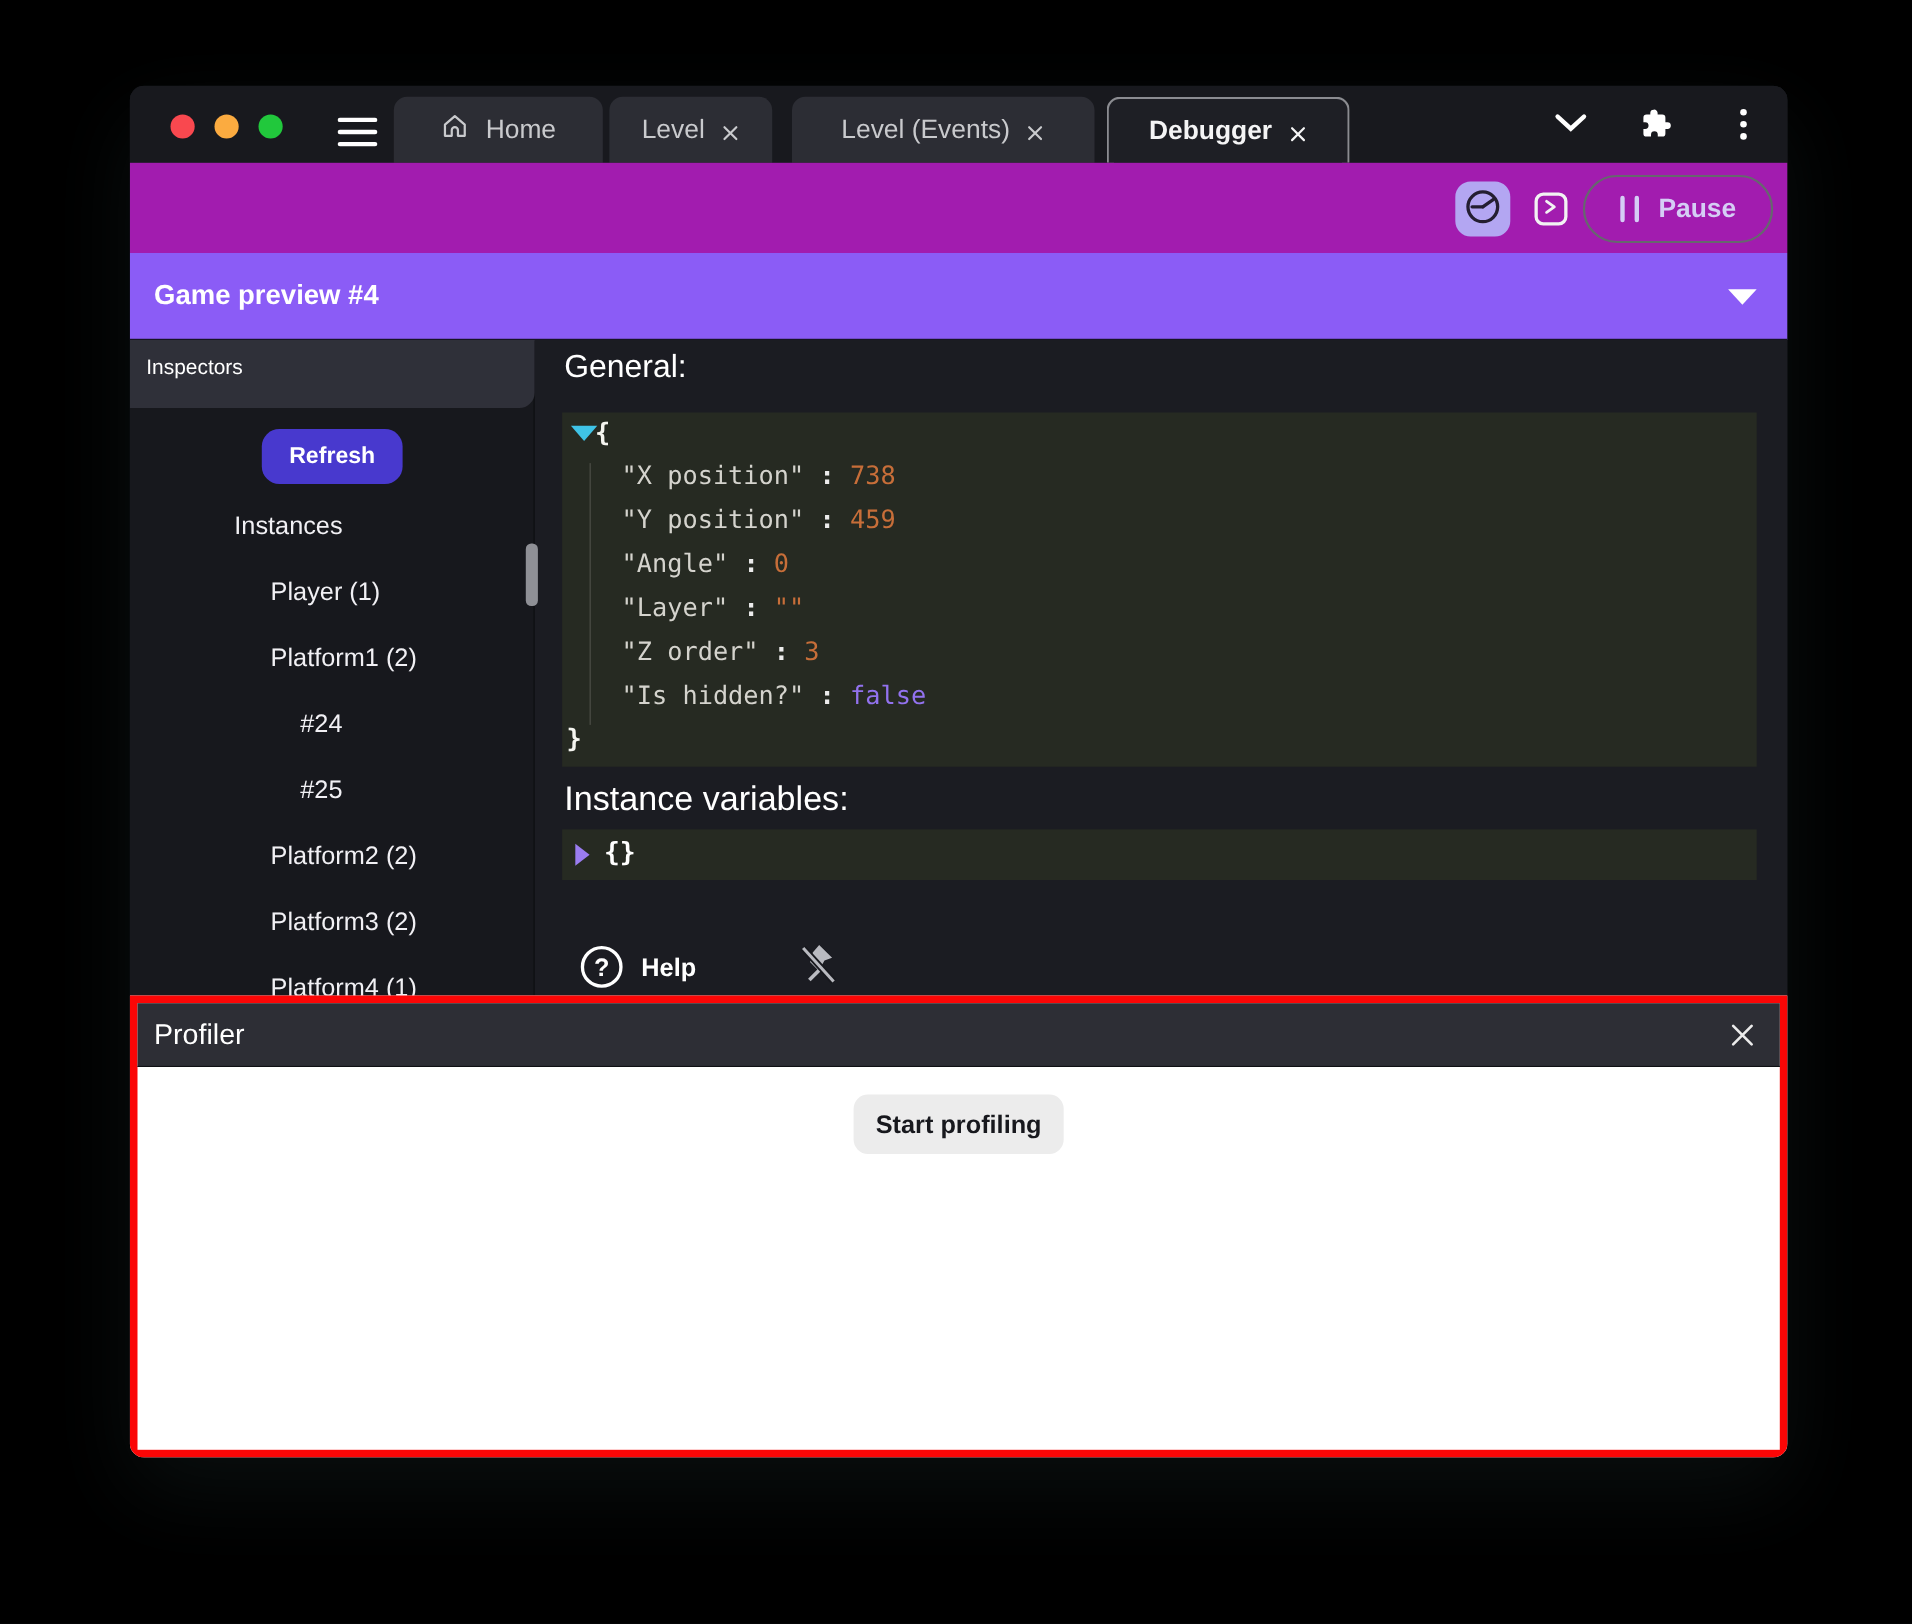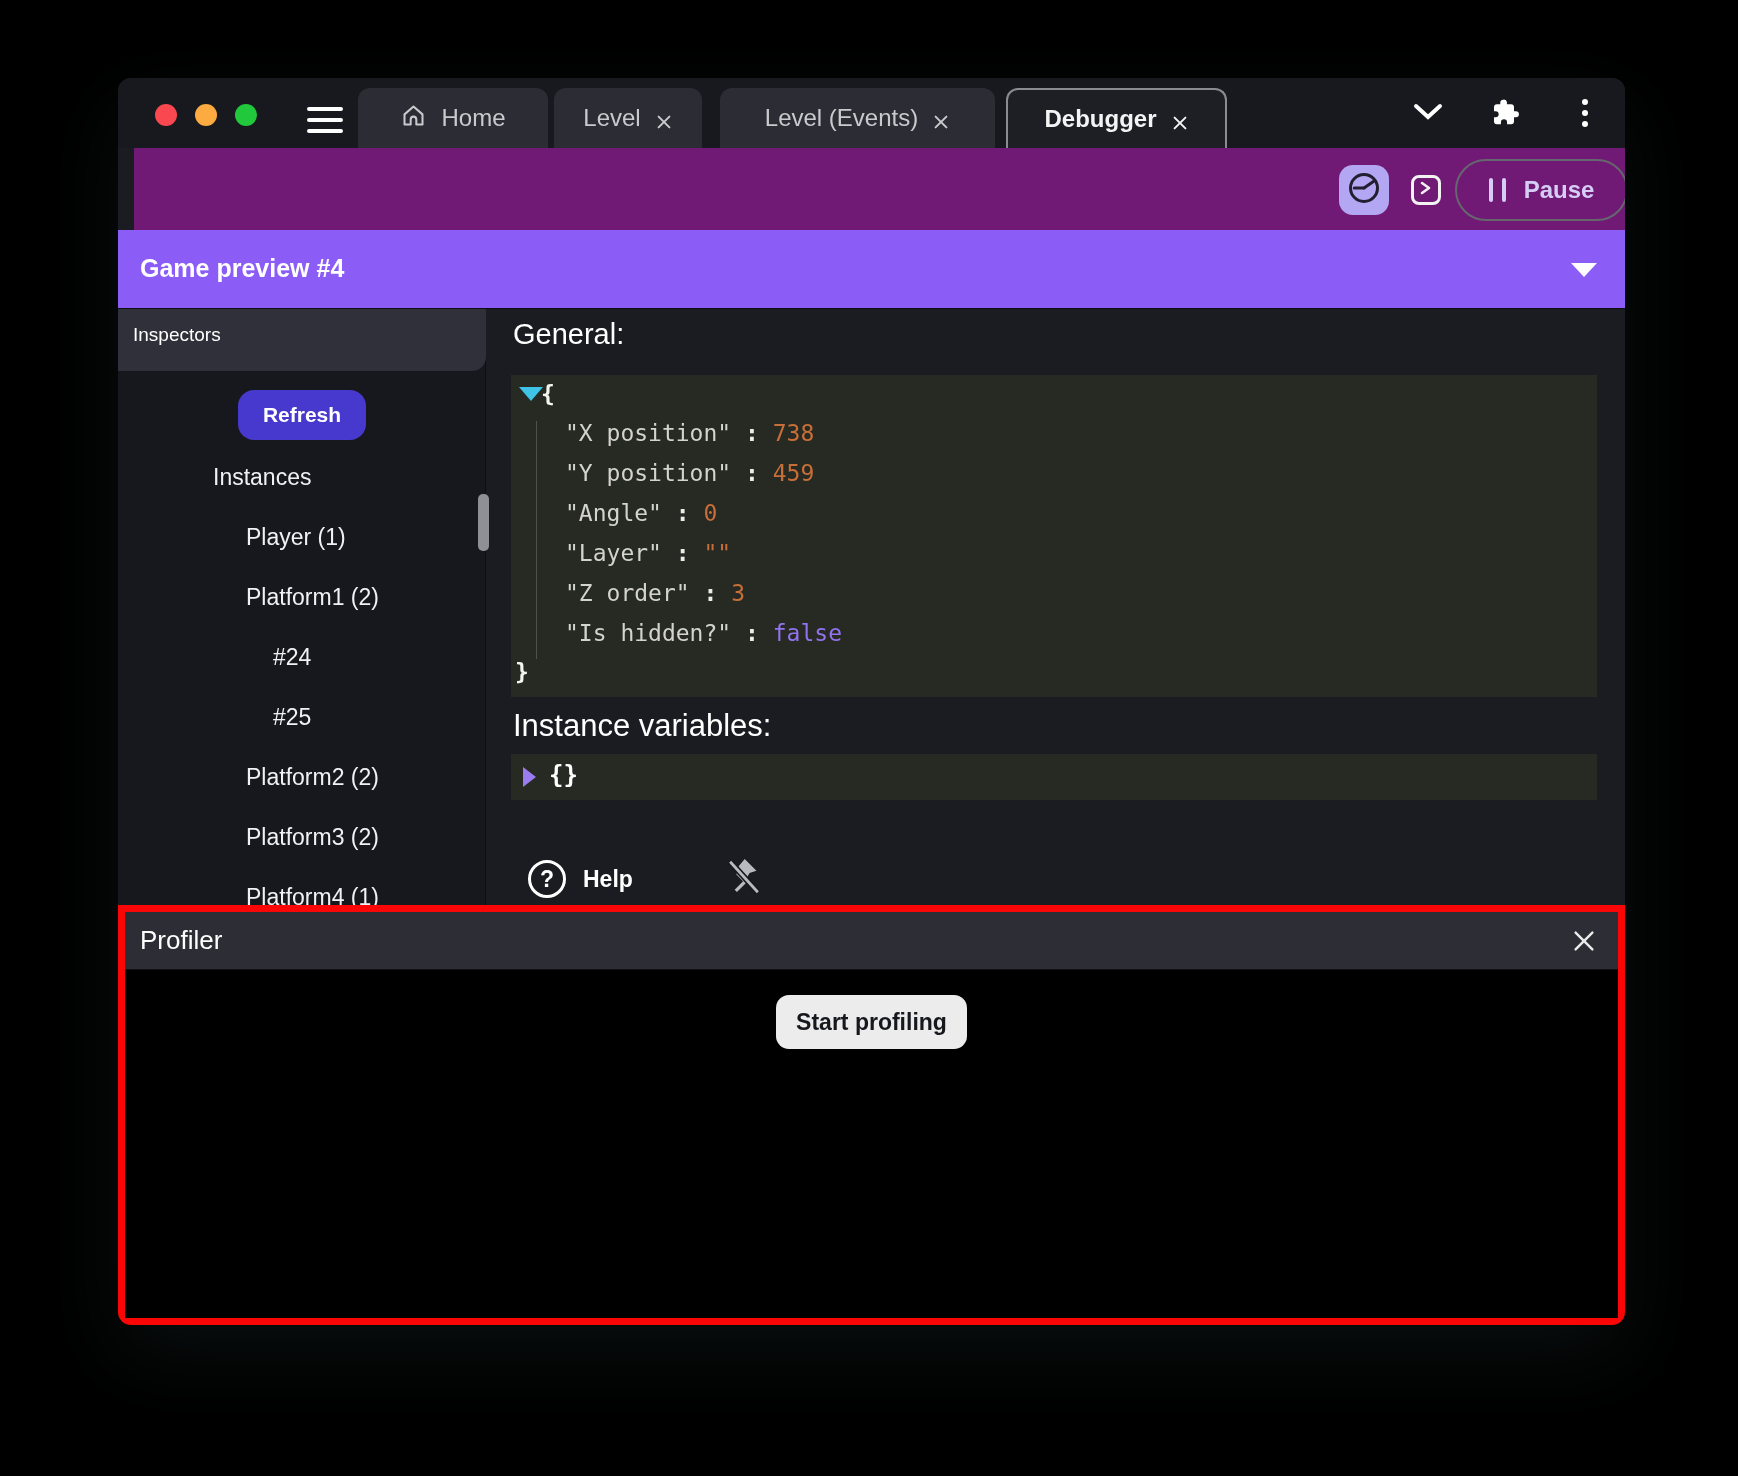--- a/index.html
+++ b/index.html
@@ -30,21 +30,21 @@
   .tab .close { width:18px; height:18px; display:inline-block; cursor:pointer; }
 
   .tbicon { position:absolute; cursor:pointer; }
   .tb-chevron { left:1294px; top:24px; }
   .tb-puzzle { left:1372px; top:19px; }
   .kebab { left:1464px; top:21px; width:7px; height:32px; }
   .kebab div{ position:absolute; width:6px; height:6px; border-radius:50%; background:#fff; left:0;}
   .kebab div:nth-child(1){top:0;} .kebab div:nth-child(2){top:11px;} .kebab div:nth-child(3){top:22px;}
 
   
-  .toolbar { position:absolute; left:16px; top:70px; width:100%; height:82px; background:#701a75; }
+  .toolbar { position:absolute; left:0; top:70px; width:100%; height:82px; background:#a21caf; }
   .speedo-btn { position:absolute; left:1205px; top:17px; width:50px; height:50px; border-radius:14px;
                 background:#b3a6f2; display:flex; align-items:center; justify-content:center; cursor:pointer; }
   .console-btn { position:absolute; left:1277px; top:27px; width:30px; height:30px; border-radius:8px;
                  border:3px solid #f2f2f3; display:flex; align-items:center; justify-content:center; cursor:pointer; }
   .pause-btn { position:absolute; left:1321px; top:11px; width:173px; height:62px; border-radius:31px;
                border:2px solid #66676e; display:flex; align-items:center; justify-content:center; gap:18px;
                color:#d5cdf5; font-size:24px; font-weight:bold; cursor:pointer; }
   .pause-ico { display:flex; gap:9px; }
   .pause-ico div{ width:4px; height:24px; background:#d5cdf5; border-radius:2px; }
 
@@ -92,21 +92,21 @@
                     font-size:24px; font-weight:bold; color:#fff; }
 
   .help-btn { position:absolute; left:410px; top:782px; display:flex; align-items:center; gap:17px; cursor:pointer; }
   .help-circle { width:38px; height:38px; border:3px solid #fff; border-radius:50%; color:#fff;
                  font-size:23px; font-weight:bold; display:flex; align-items:center; justify-content:center; }
   .help-label { color:#fff; font-size:23px; font-weight:bold; }
   .pin-btn { position:absolute; left:608px; top:778px; cursor:pointer; }
 
   
   .profiler { position:absolute; left:0; top:827px; width:1507px; height:420px;
-              border:7px solid #fb0606; background:#000000; z-index:5; }
+              border:7px solid #fb0606; background:#ffffff; z-index:5; }
   .profiler-header { position:absolute; left:0; top:0; width:100%; height:58px; background:#2d2e35;
                      border-bottom:1px solid #0f1014; }
   .profiler-header .title { position:absolute; left:15px; top:13px; color:#fff; font-size:26px; }
   .profiler-close { position:absolute; right:22px; top:17px; width:24px; height:24px; cursor:pointer; }
   .profiler-body { position:absolute; left:0; top:59px; width:100%; height:347px;
                    display:flex; flex-direction:column; align-items:center; }
   .start-btn { margin-top:24px; height:54px; padding:0 20px; border:none; border-radius:13px;
                background:#ececec; color:#17181d; font-size:23px; font-weight:bold; cursor:pointer;
                font-family:"Liberation Sans", sans-serif; }
   .profiler-msg { margin-top:44px; color:#8d8e95; font-size:25px; text-align:center; }

